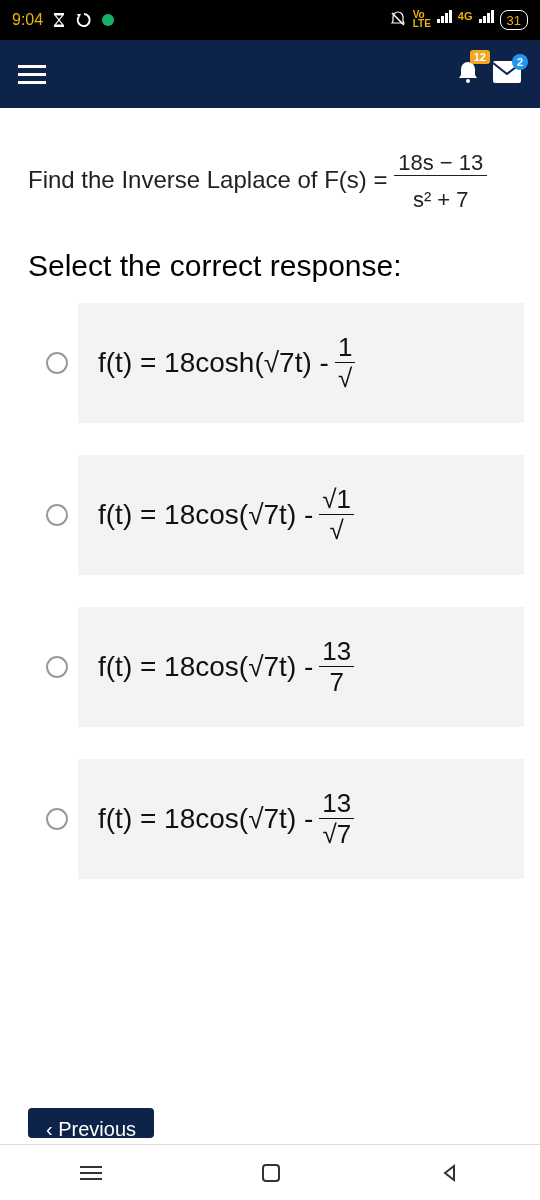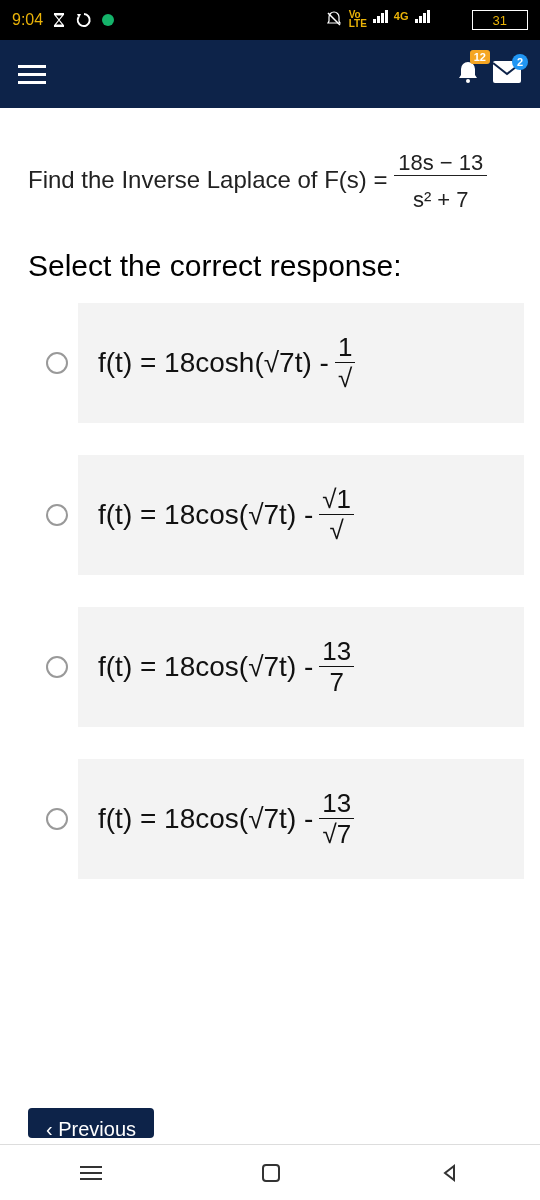--- a/index.html
+++ b/index.html
@@ -2,21 +2,21 @@
 <html><head>
 <meta charset="utf-8">
 <style>
   * { box-sizing: border-box; margin: 0; padding: 0; }
   html, body { width: 540px; height: 1200px; font-family: Arial, sans-serif; background: #fff; overflow: hidden; }
   
   .status-bar { width: 100%; height: 40px; background: #000; color: #eab308; display: flex; align-items: center; justify-content: space-between; padding: 0 12px; font-size: 16px; font-weight: 500; }
   .status-left { display: flex; align-items: center; gap: 8px; }
   .status-right { display: flex; align-items: flex-start; gap: 6px; }
   .status-icon { display: inline-flex; }
-  .battery { border: 1.5px solid #fff; border-radius: 0; padding: 0 20px; font-size: 13px; height: 20px; display: flex; align-items: center; margin-left: 36px; }
+  .battery { border: 1.5px solid #fff; border-radius: 8px; padding: 0 6px; font-size: 13px; height: 20px; display: flex; align-items: center; }
   
   .app-header { width: 100%; height: 68px; background: #0d2349; display: flex; align-items: center; justify-content: space-between; padding: 16px 18px; }
   .hamburger { display: flex; flex-direction: column; gap: 5px; }
   .hamburger span { width: 28px; height: 3px; background: #fff; }
   .header-right { display: flex; align-items: center; gap: 10px; }
   .bell-wrap { position: relative; }
   .badge12 { position: absolute; top: -8px; right: -8px; background: #f5a623; color: #fff; font-size: 11px; font-weight: bold; padding: 1px 4px; border-radius: 3px; }
   .mail-wrap { position: relative; }
   .badge2 { position: absolute; top: -6px; right: -6px; background: #2196f3; color: #fff; font-size: 11px; font-weight: bold; width: 16px; height: 16px; border-radius: 50%; display: flex; align-items: center; justify-content: center; }
   

